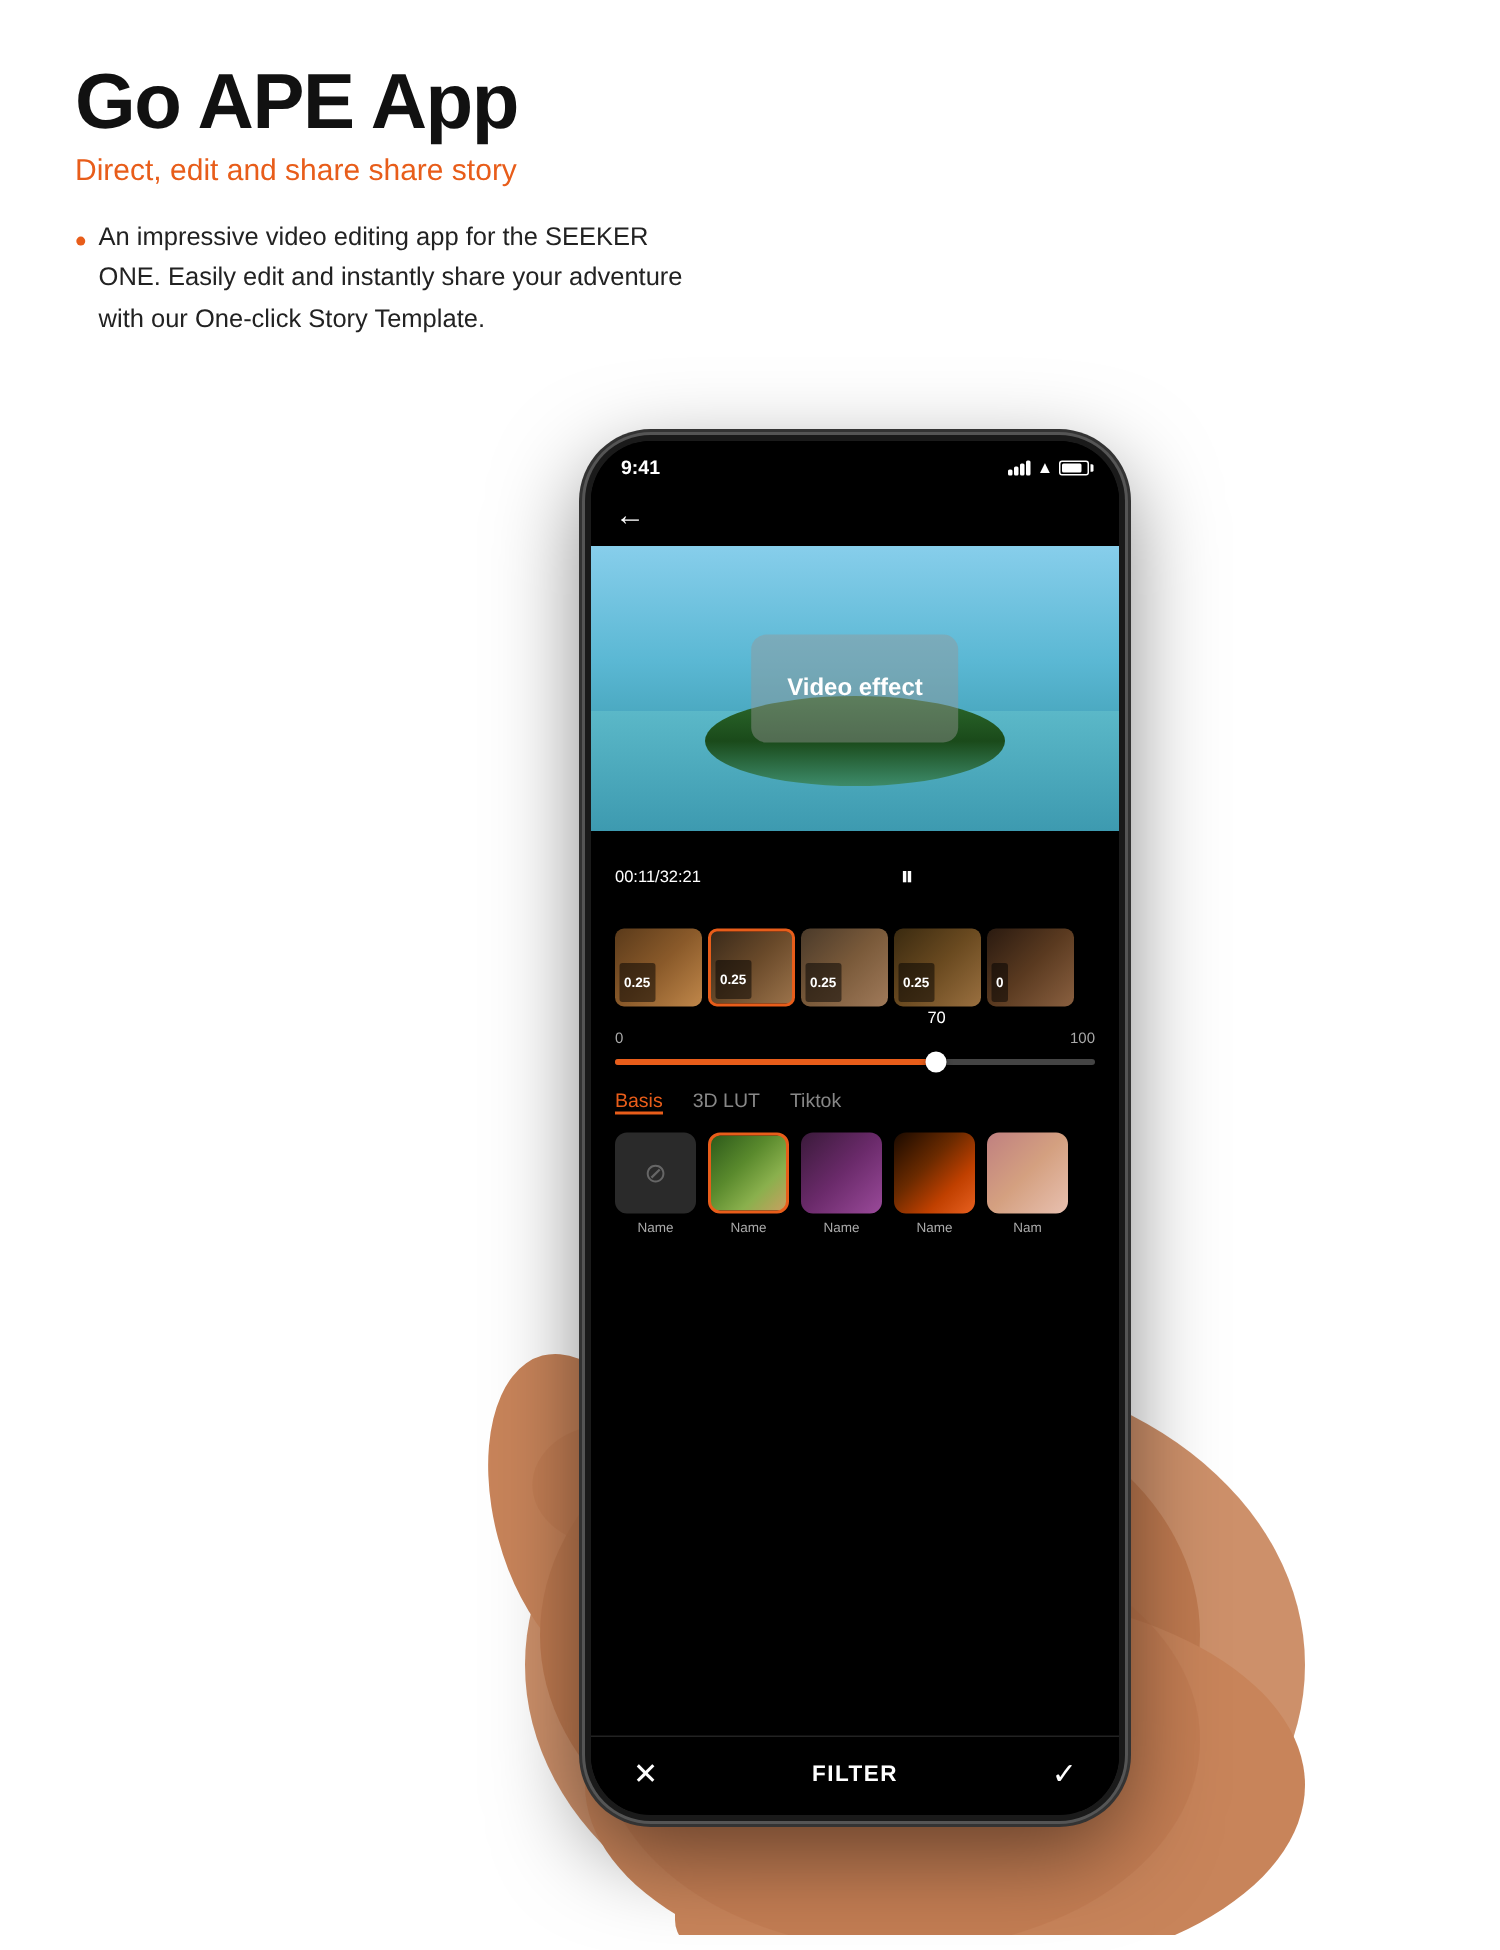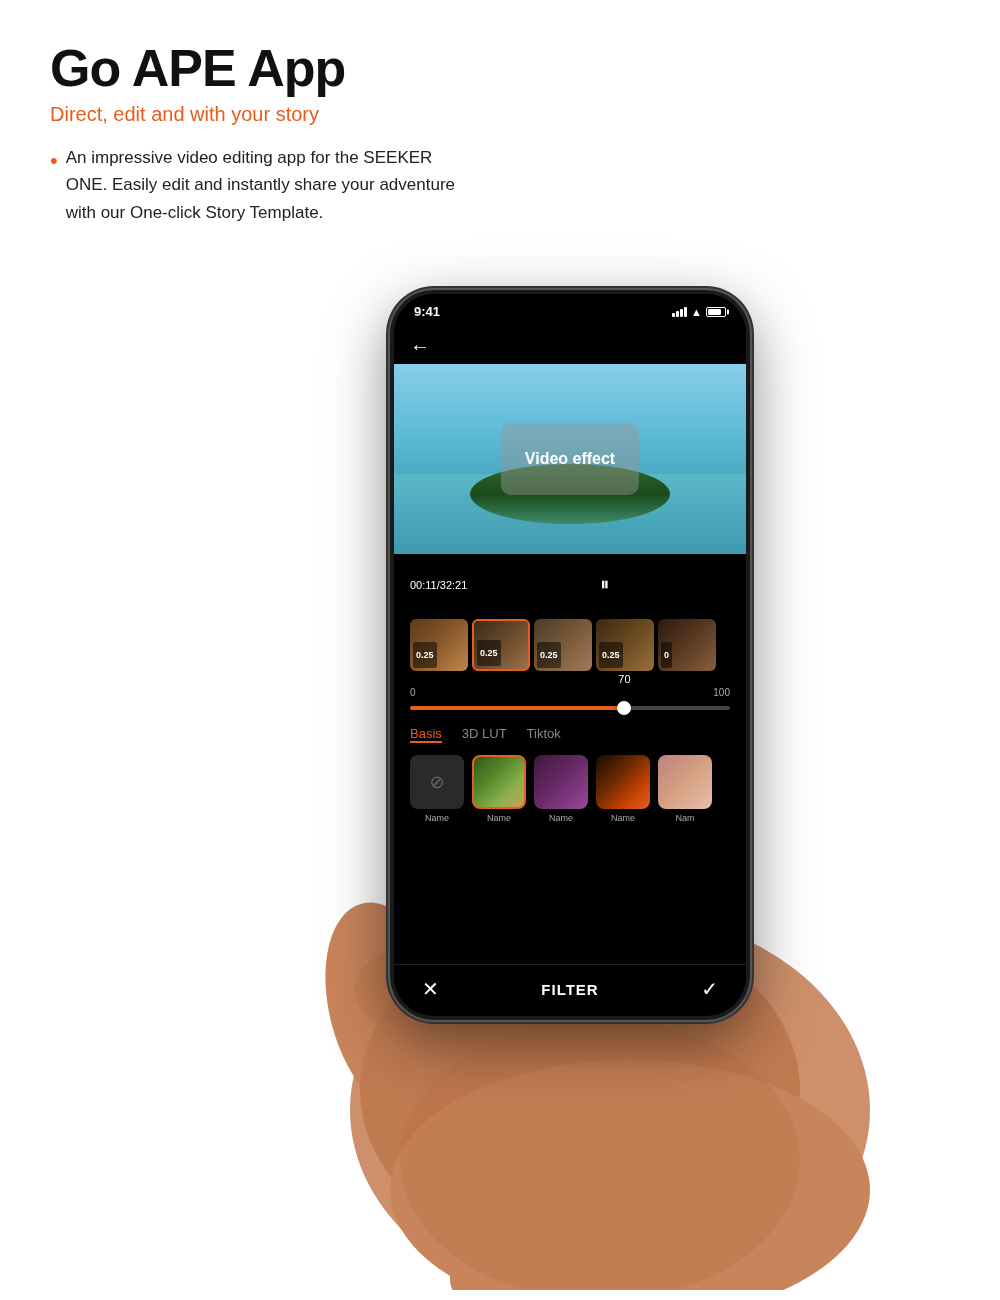--- a/index.html
+++ b/index.html
@@ -68,21 +68,21 @@
       height: 780px;
       z-index: 1;
     }
 
     
     .phone-frame {
       position: absolute;
       top: 0;
       left: 60px;
       width: 360px;
-      height: 730px;
+      height: 924px;
       background: #1a1a1a;
       border-radius: 44px;
       box-shadow:
         0 0 0 2px #555,
         0 0 0 4px #333,
         0 20px 60px rgba(0,0,0,0.5);
       z-index: 10;
       overflow: hidden;
     }
     .phone-inner {
@@ -410,21 +410,21 @@
     .ct2 { background: linear-gradient(135deg, #3a2a1a 0%, #6a4a2a 50%, #9a724a 100%); }
     .ct3 { background: linear-gradient(135deg, #4a3a2a 0%, #7a5a3a 50%, #a07a5a 100%); }
     .ct4 { background: linear-gradient(135deg, #3a2a10 0%, #6a4a20 50%, #9a7040 100%); }
     .ct5 { background: linear-gradient(135deg, #2a1a10 0%, #5a3a20 50%, #8a6040 100%); }
   </style>
 </head>
 <body>
 
 <div class="text-section">
   <h1 class="app-title">Go APE App</h1>
-  <p class="app-subtitle">Direct, edit and with your story</p>
+  <p class="app-subtitle">Direct, edit and share share story</p>
   <div class="bullet-item">
     <span class="bullet-dot">•</span>
     <span class="bullet-text">An impressive video editing app for the SEEKER ONE. Easily edit and instantly share your adventure with our One-click Story Template.</span>
   </div>
 </div>
 
 <div class="nate-label">Nate</div>
 
 <div class="phone-wrapper">
 

